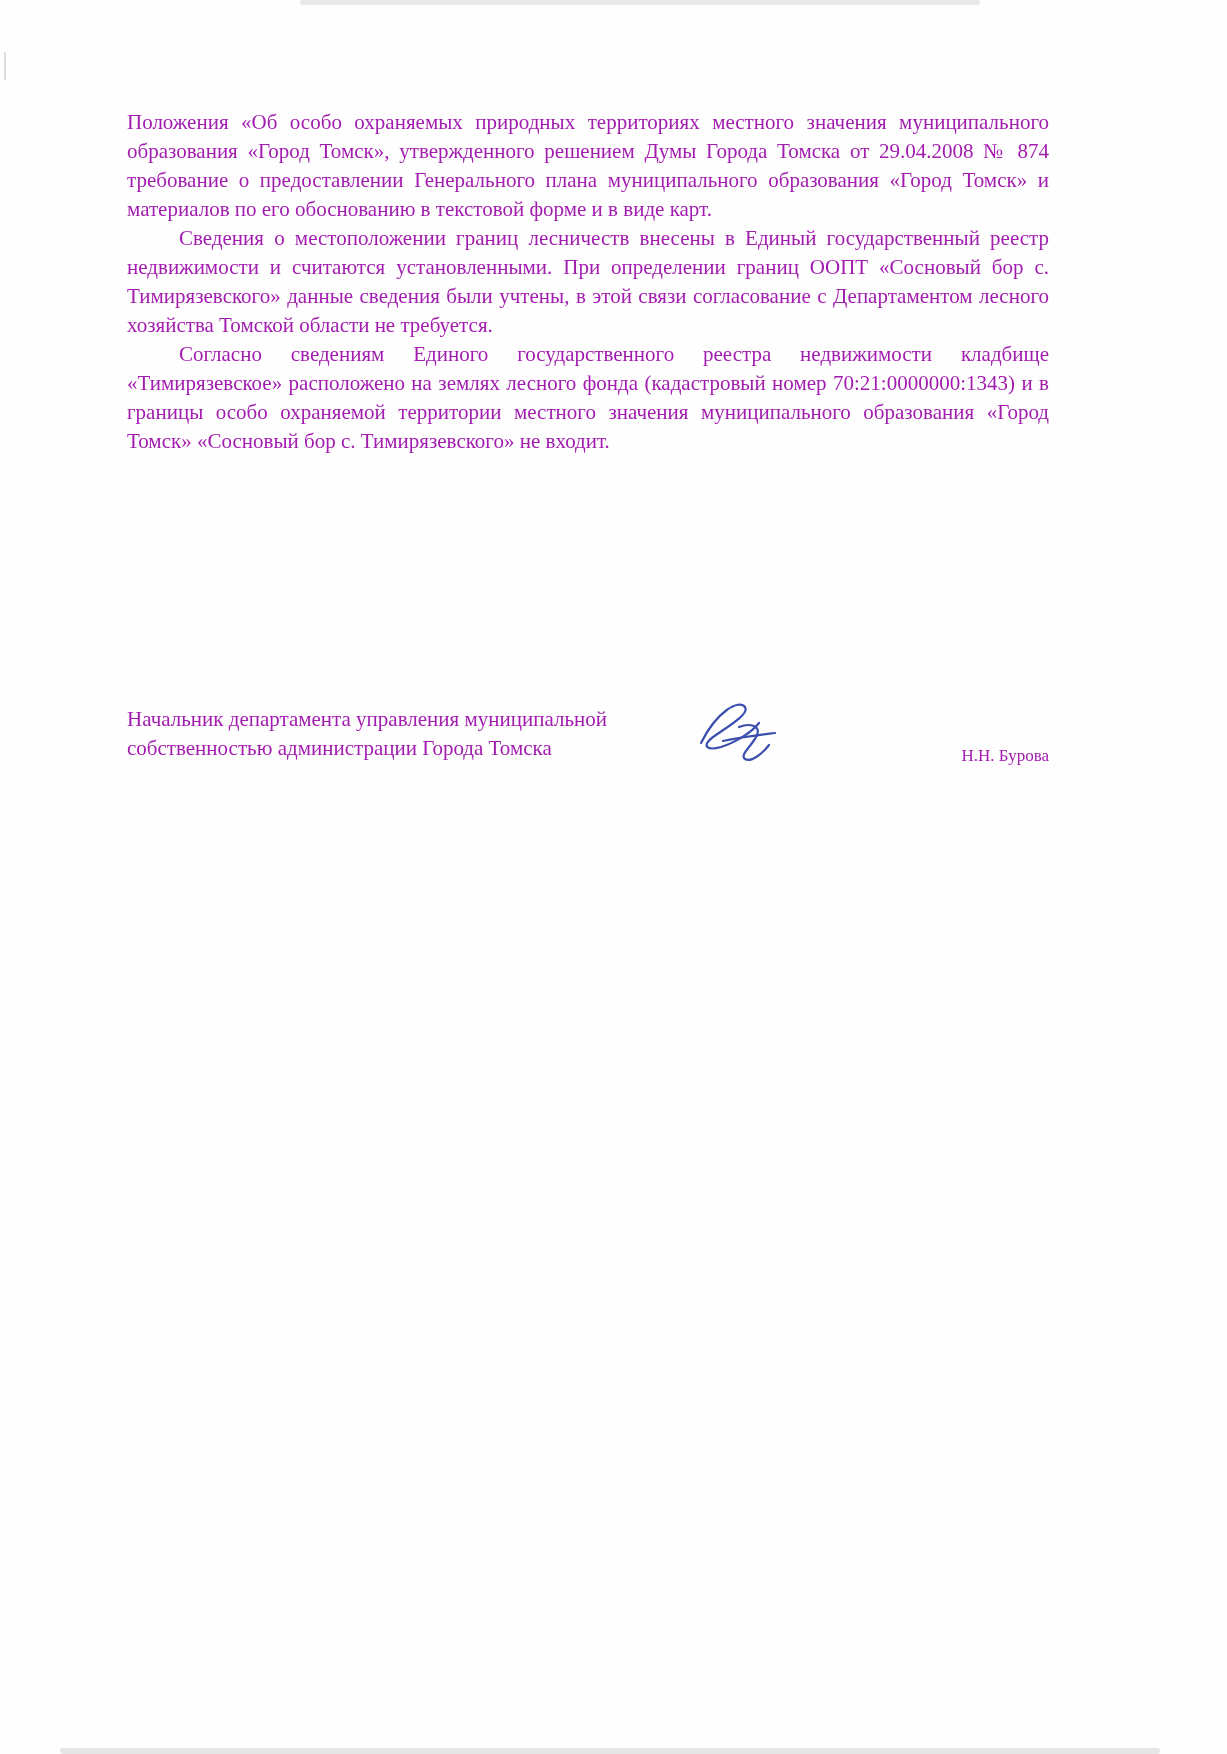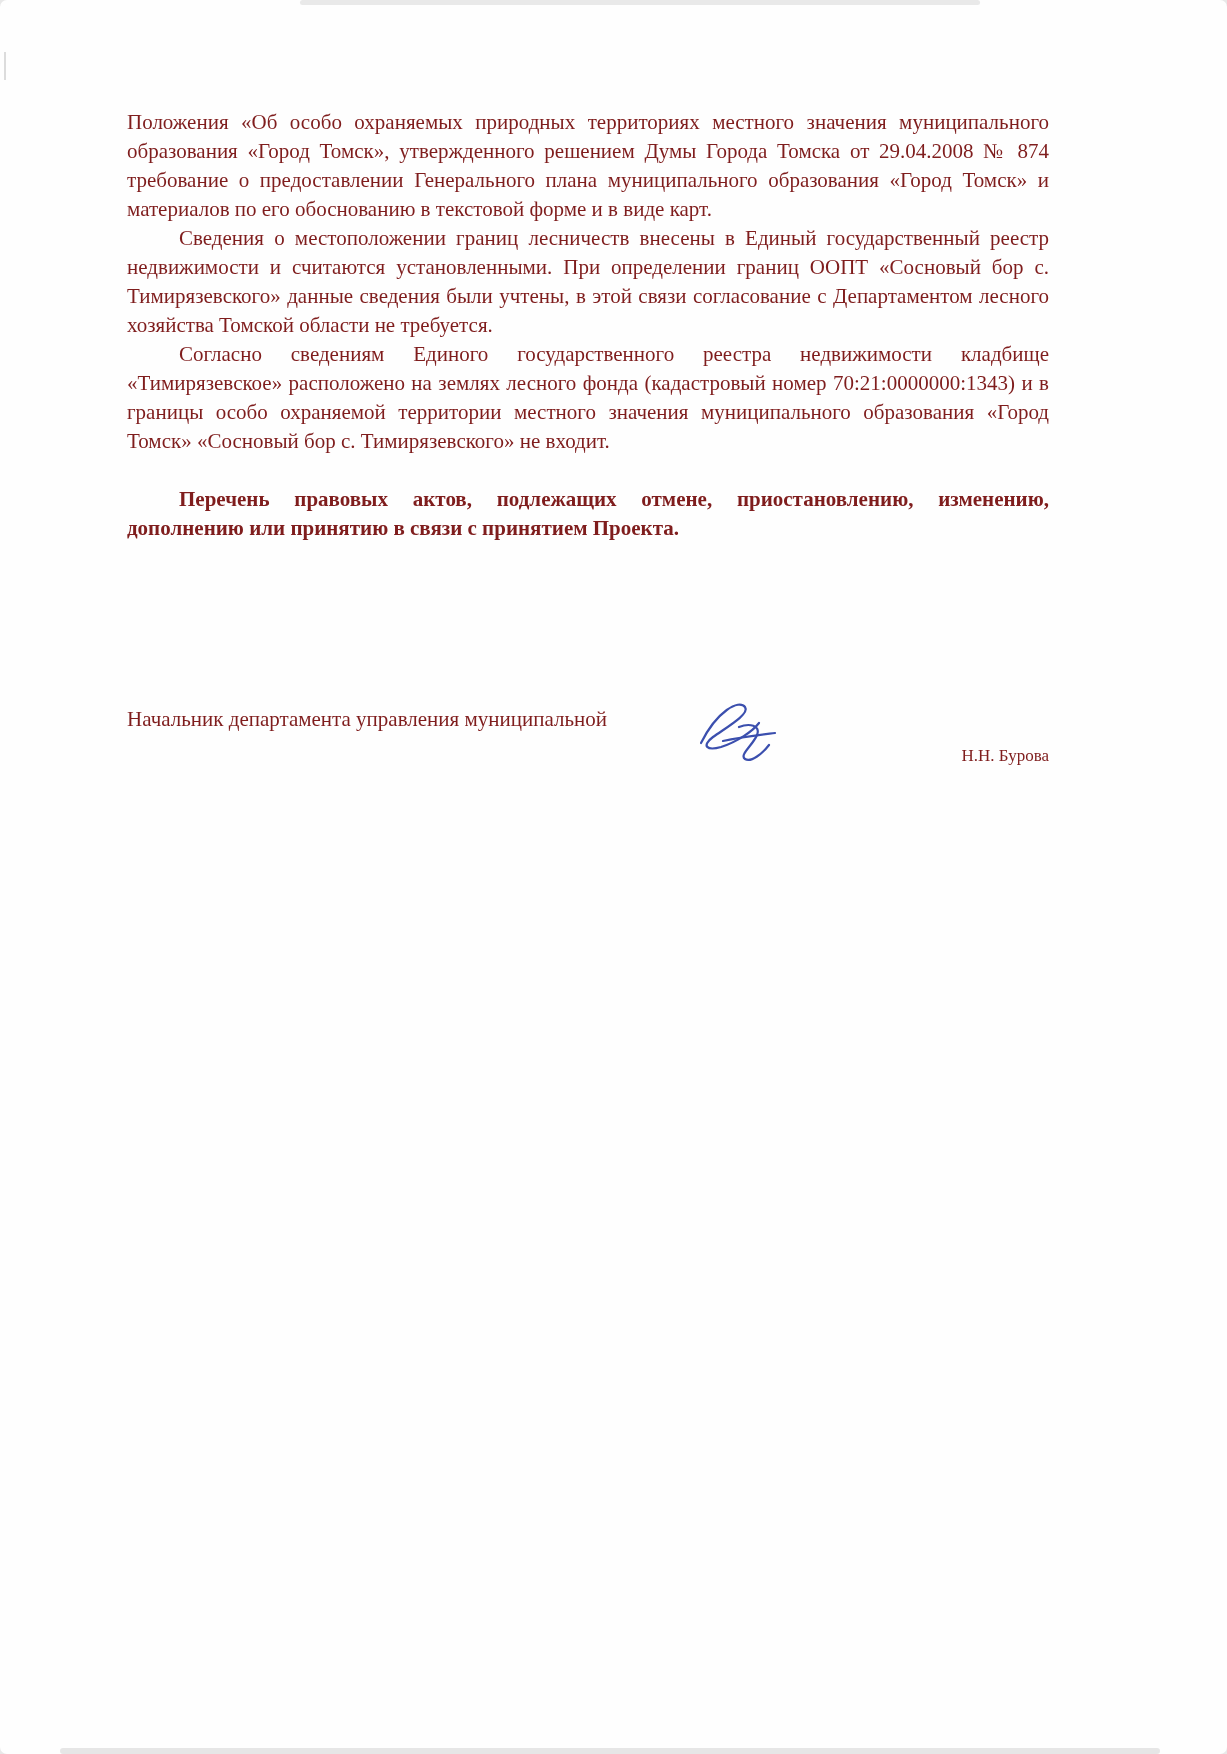--- a/index.html
+++ b/index.html
@@ -8,22 +8,21 @@
     background: #e8e8e8;
   }
   .page {
     position: relative;
     width: 1227px;
     height: 1754px;
     margin: 0 auto;
     background: #fefefe;
     overflow: hidden;
     font-family: "Liberation Serif", "DejaVu Serif", serif;
-    color: #7f1d1d;
-    border-radius: 7px;
+    color: #a21caf;
   }
   .content {
     position: absolute;
     left: 127px;
     top: 108px;
     width: 922px;
   }
   p.doc-par {
     margin: 0;
     font-size: 21px;
@@ -101,26 +100,26 @@
 
   <div class="artifact artifact-top"></div>
   <div class="artifact artifact-left-tick"></div>
   <div class="artifact artifact-bottom"></div>
 
   <div class="content">
     <p class="doc-par">Положения «Об особо охраняемых природных территориях местного значения муниципального образования «Город Томск», утвержденного решением Думы Города Томска от 29.04.2008 № 874 требование о предоставлении Генерального плана муниципального образования «Город Томск» и материалов по его обоснованию в текстовой форме и в виде карт.</p>
     <p class="doc-par indent">Сведения о местоположении границ лесничеств внесены в Единый государственный реестр недвижимости и считаются установленными. При определении границ ООПТ «Сосновый бор с. Тимирязевского» данные сведения были учтены, в этой связи согласование с Департаментом лесного хозяйства Томской области не требуется.</p>
     <p class="doc-par indent">Согласно сведениям Единого государственного реестра недвижимости кладбище «Тимирязевское» расположено на землях лесного фонда (кадастровый номер 70:21:0000000:1343) и в границы особо охраняемой территории местного значения муниципального образования «Город Томск» «Сосновый бор с. Тимирязевского» не входит.</p>
     <div class="gap-small"></div>
-    <p class="doc-par indent bold">Перечень правовых актов, подлежащих отмене, приостановлению, изменению, дополнению или принятию в связи с принятием Проекта.</p>
   </div>
 
   <div class="signature-block">
     <div class="sig-position">
       <span>Начальник департамента управления муниципальной</span><br>
+      <span>собственностью администрации Города Томска</span>
     </div>
     <div class="sig-scribble">
       <svg width="110" height="70" viewBox="0 0 110 70" aria-hidden="true">
         <g fill="none" stroke="#3b4fae" stroke-width="2.2" stroke-linecap="round">
           <path d="M14 46 C 30 14, 52 2, 58 10 C 63 17, 40 30, 26 40 C 14 49, 20 54, 34 50 C 50 45, 66 34, 72 26"></path>
           <path d="M52 30 C 62 26, 74 28, 70 38 C 66 48, 52 58, 58 62 C 64 66, 76 56, 82 48"></path>
           <path d="M36 44 C 54 40, 72 38, 88 36"></path>
         </g>
       </svg>
     </div>

